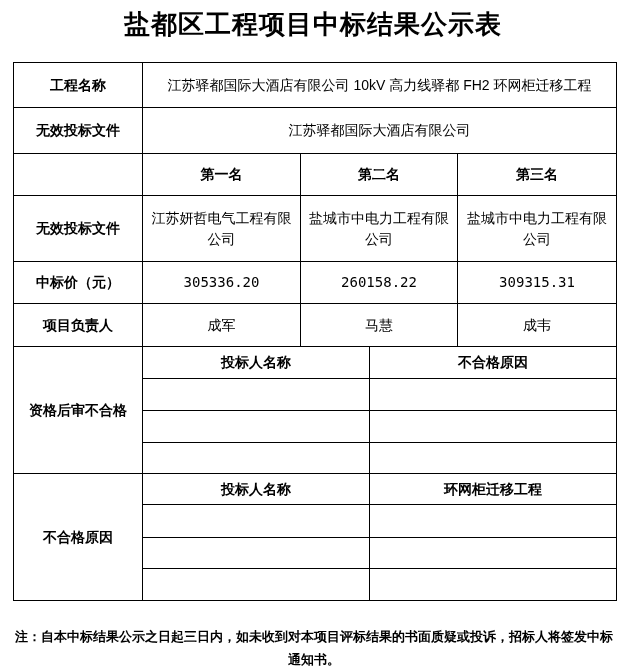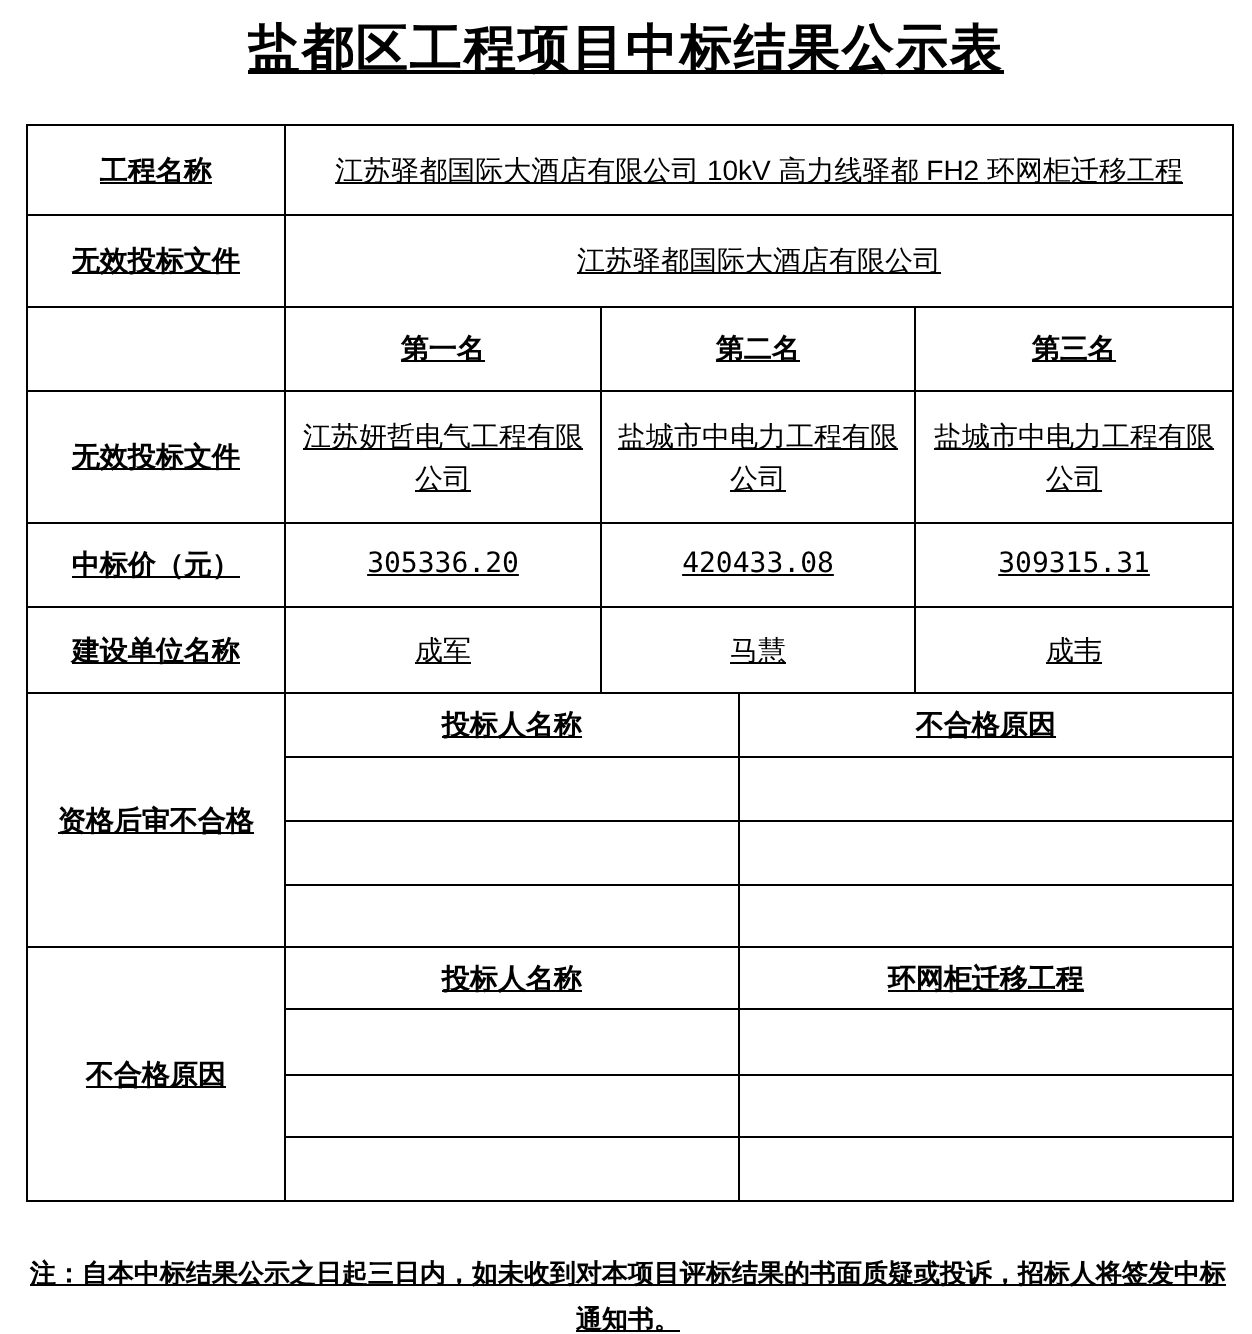--- a/index.html
+++ b/index.html
@@ -7,21 +7,20 @@
     padding: 0;
     background: #ffffff;
     color: #000000;
     font-family: "Liberation Sans", sans-serif;
   }
   .page {
     width: 626px;
     height: 667px;
     background: #ffffff;
     overflow: hidden;
-    text-decoration: underline;
   }
   .title {
     text-align: center;
     font-size: 26px;
     font-weight: bold;
     letter-spacing: 1px;
     padding-top: 8px;
     margin: 0 0 0 0;
     height: 32px;
     line-height: 32px;
@@ -91,25 +90,25 @@
       </tr>
       <tr style="height:66px">
         <td class="lbl">无效投标文件</td>
         <td>江苏妍哲电气工程有限公司</td>
         <td colspan="2">盐城市中电力工程有限公司</td>
         <td>盐城市中电力工程有限公司</td>
       </tr>
       <tr style="height:42px">
         <td class="lbl">中标价（元）</td>
         <td class="num">305336.20</td>
-        <td class="num" colspan="2">420433.08</td>
+        <td class="num" colspan="2">260158.22</td>
         <td class="num">309315.31</td>
       </tr>
       <tr style="height:43px">
-        <td class="lbl">建设单位名称</td>
+        <td class="lbl">项目负责人</td>
         <td>成军</td>
         <td colspan="2">马慧</td>
         <td>成韦</td>
       </tr>
 
       <tr style="height:32px">
         <td class="lbl" rowspan="4">资格后审不合格</td>
         <td class="hdr" colspan="2">投标人名称</td>
         <td class="hdr" colspan="2">不合格原因</td>
       </tr>

